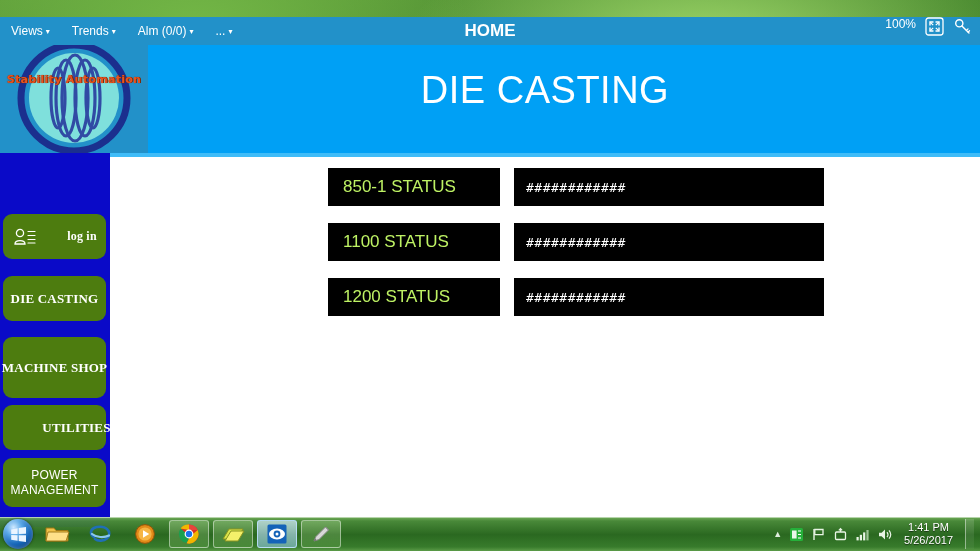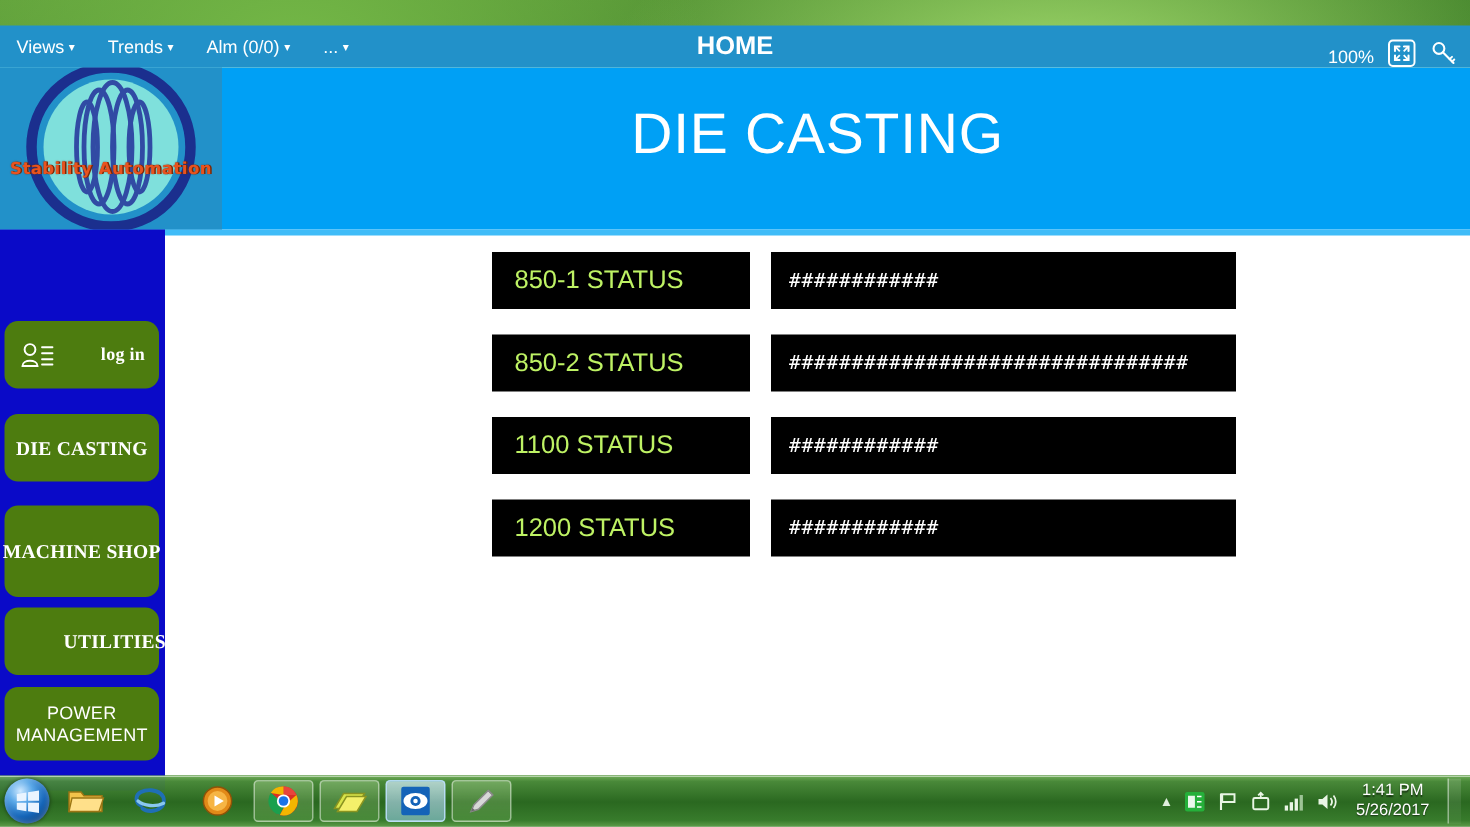--- a/index.html
+++ b/index.html
@@ -129,21 +129,21 @@
     font-size: 17px;
     line-height: 28px;
     pointer-events: none;
     font-weight: bold;
   }
   .toolbar-right {
     position: absolute;
     right: 8px; top: 0;
     height: 28px;
     display: flex;
-    align-items: flex-end;
+    align-items: flex-start;
     gap: 9px;
   }
   .zoom-label {
     color: #ffffff;
     font-size: 12px;
   }
   .icon-svg { display: block; }
 
   
   .page-body {
@@ -184,21 +184,21 @@
     background: #2291c9;
     overflow: hidden;
   }
   .logo-art {
     position: absolute;
     left: 6px; top: -8px;
     width: 136px; height: 122px;
   }
   .logo-word {
     position: absolute;
-    left: 0; top: 61px;
+    left: 0; top: 28px;
     width: 148px;
     text-align: center;
     font-family: "DejaVu Sans", sans-serif;
     font-weight: bold;
     font-size: 11px;
     color: #e8531f;
     text-shadow: 0 0 1px #7a2a08, 1px 0 0 #7a2a08;
     letter-spacing: 0.3px;
     white-space: nowrap;
   }
@@ -461,24 +461,20 @@
 
     </div>
 
     <div class="status-area">
 
       <div class="status-row">
         <div class="status-label-box">850-1 STATUS</div>
         <div class="status-value-box">############</div>
       </div>
 
-      <div class="status-row">
-        <div class="status-label-box">850-2 STATUS</div>
-        <div class="status-value-box">################################</div>
-      </div>
 
       <div class="status-row">
         <div class="status-label-box">1100 STATUS</div>
         <div class="status-value-box">############</div>
       </div>
 
       <div class="status-row">
         <div class="status-label-box">1200 STATUS</div>
         <div class="status-value-box">############</div>
       </div>

